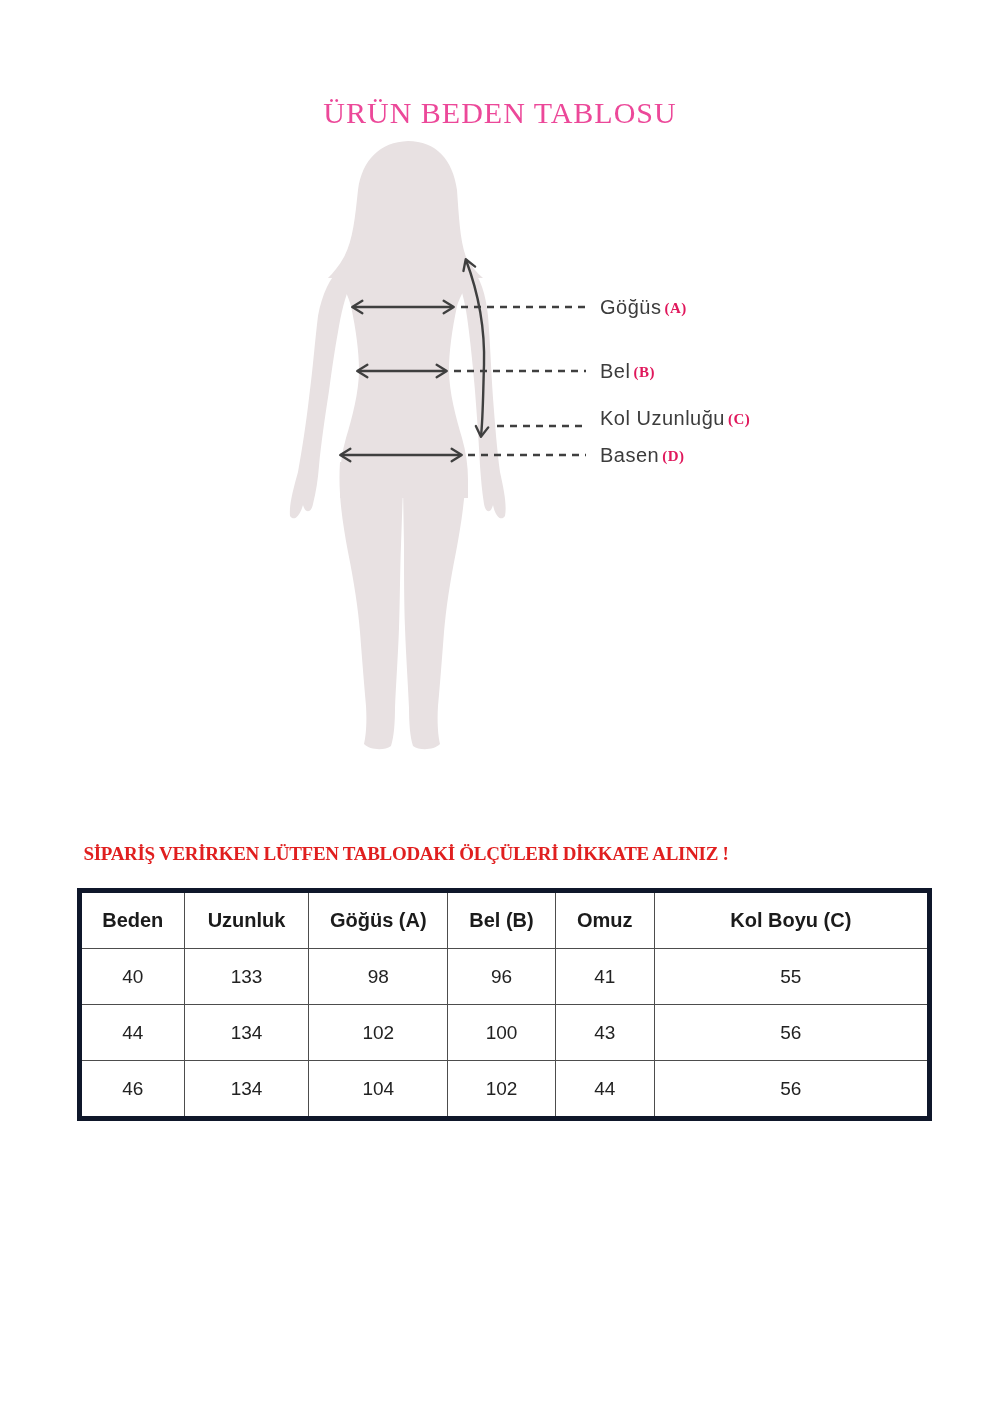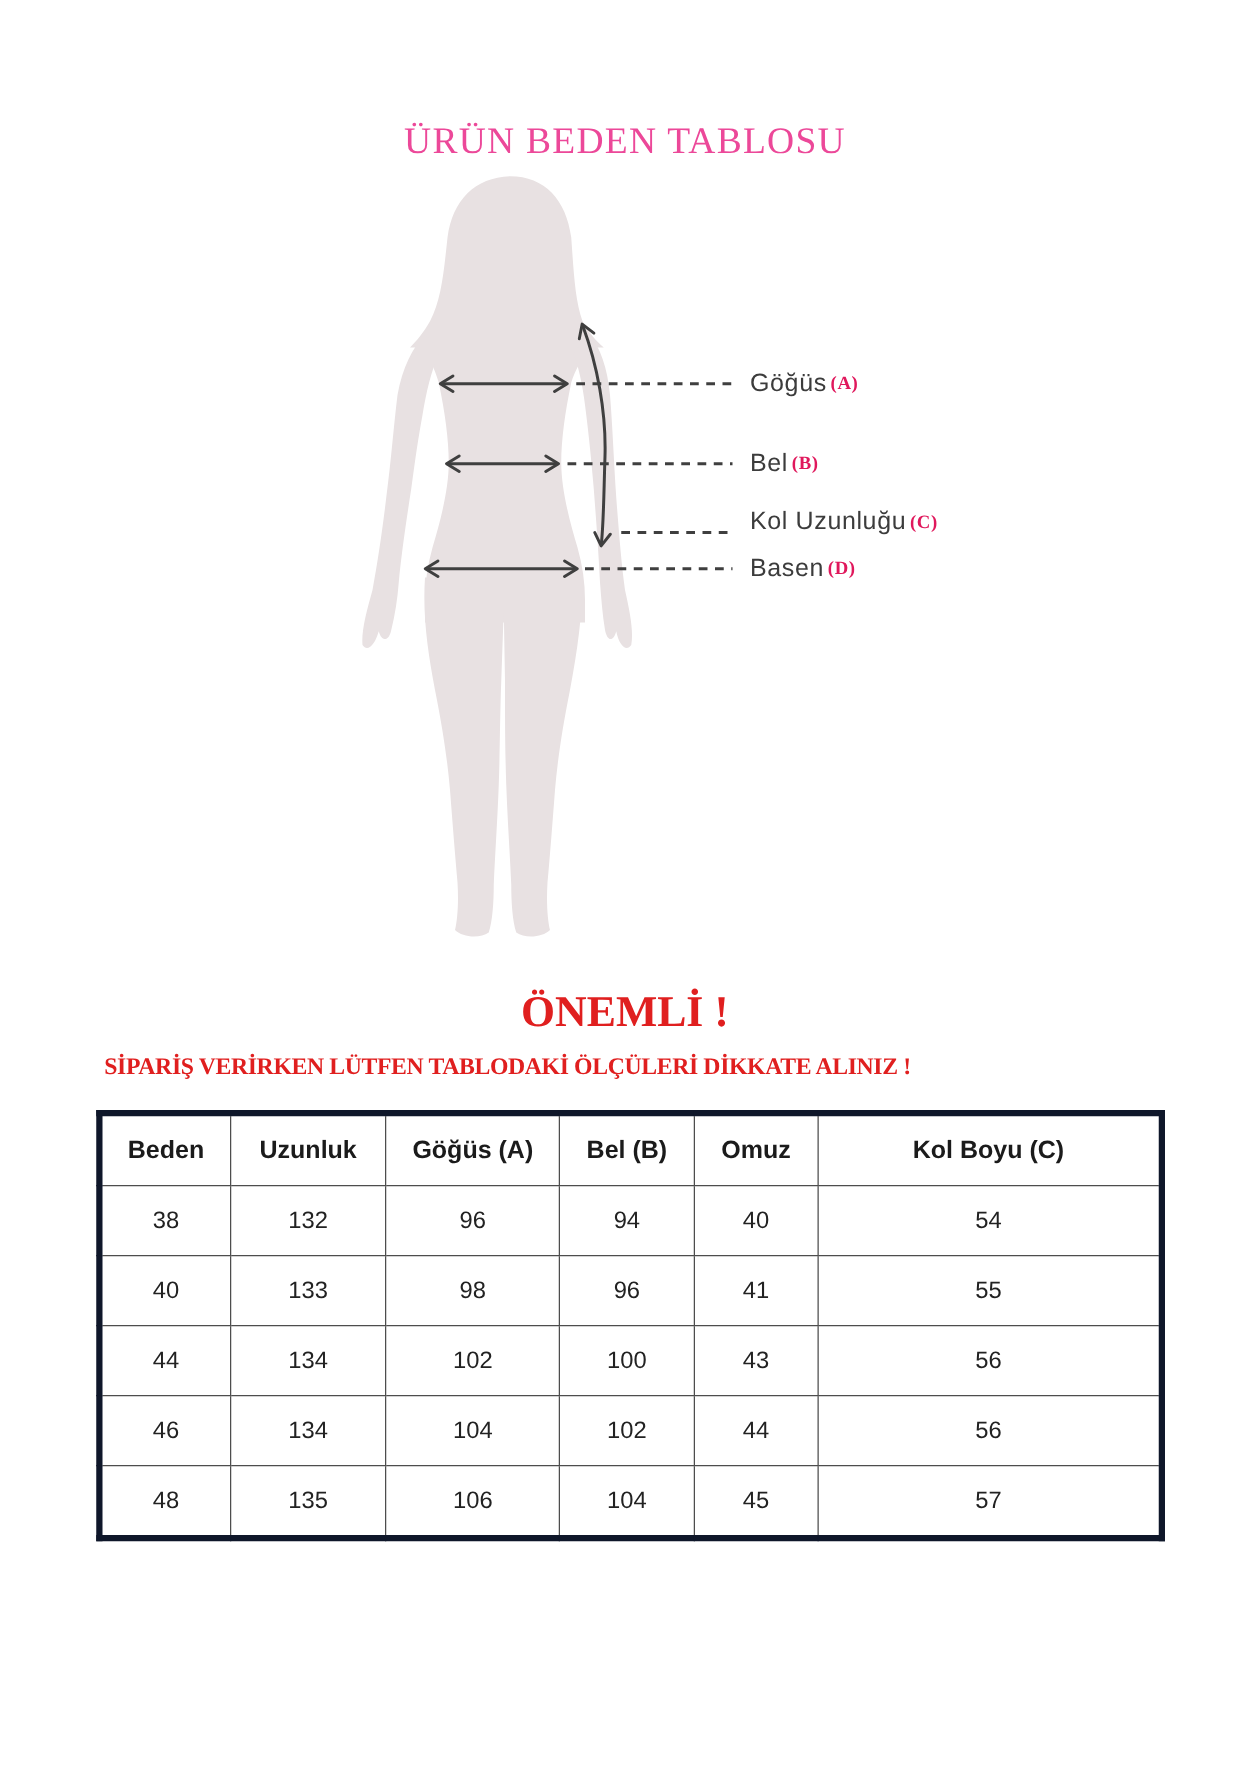--- a/index.html
+++ b/index.html
@@ -206,21 +206,20 @@
       <span class="m-name">Bel</span><span class="m-code">(B)</span>
     </div>
     <div class="m-label" style="top:418px">
       <span class="m-name">Kol Uzunluğu</span><span class="m-code">(C)</span>
     </div>
     <div class="m-label" style="top:455px">
       <span class="m-name">Basen</span><span class="m-code">(D)</span>
     </div>
   </div>
 
-  <div class="important-heading">ÖNEMLİ !</div>
   <div class="warning-text">SİPARİŞ VERİRKEN LÜTFEN TABLODAKİ ÖLÇÜLERİ DİKKATE ALINIZ !</div>
 
   <table class="size-table">
     <colgroup>
       <col style="width:12.3%">
         <col style="width:14.7%">
         <col style="width:16.3%">
       <col style="width:12.7%">
         <col style="width:11.6%">
         <col style="width:32.4%">
@@ -230,28 +229,20 @@
           <th>Beden</th>
           <th>Uzunluk</th>
           <th>Göğüs (A)</th>
           <th>Bel (B)</th>
           <th>Omuz</th>
           <th>Kol Boyu (C)</th>
         </tr>
     </thead>
     <tbody id="size-table-body">
         <tr>
-          <td>38</td>
-          <td>132</td>
-          <td>96</td>
-          <td>94</td>
-          <td>40</td>
-          <td>54</td>
-        </tr>
-        <tr>
           <td>40</td>
           <td>133</td>
           <td>98</td>
           <td>96</td>
           <td>41</td>
           <td>55</td>
         </tr>
         <tr>
           <td>44</td>
           <td>134</td>
@@ -261,24 +252,16 @@
           <td>56</td>
         </tr>
         <tr>
           <td>46</td>
           <td>134</td>
           <td>104</td>
           <td>102</td>
           <td>44</td>
           <td>56</td>
         </tr>
-        <tr>
-          <td>48</td>
-          <td>135</td>
-          <td>106</td>
-          <td>104</td>
-          <td>45</td>
-          <td>57</td>
-        </tr>
       </tbody>
   </table>
 
 </div>
 
 </body></html>

